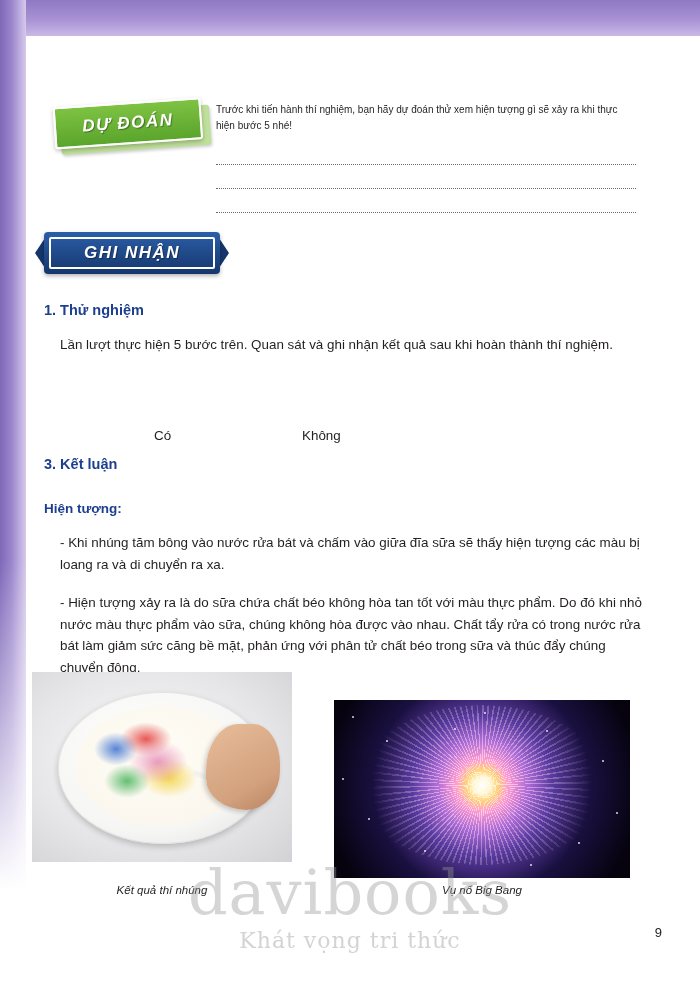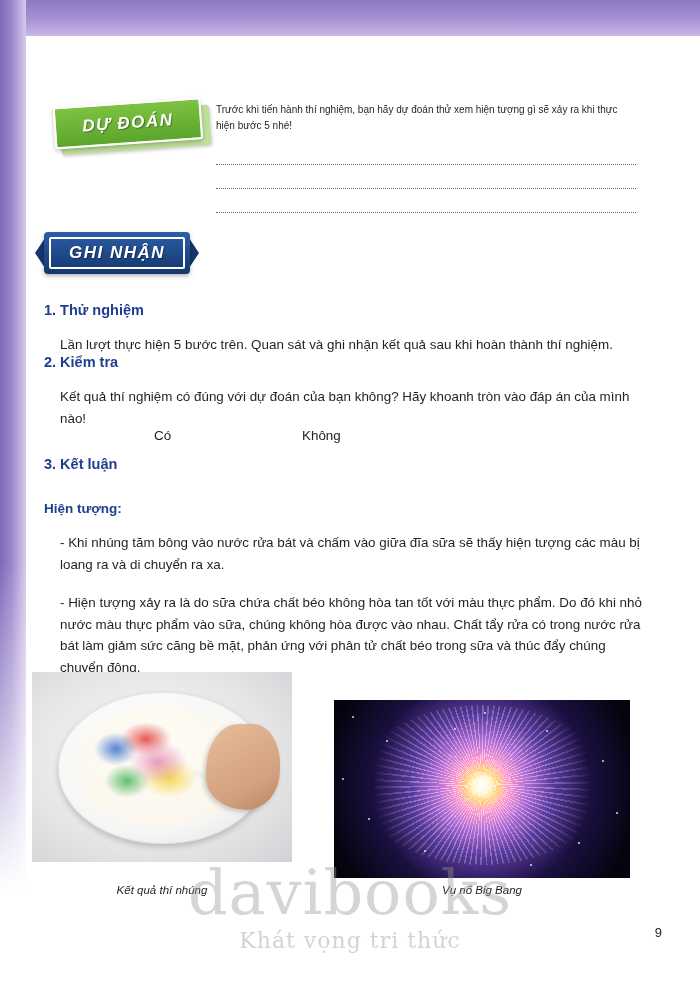--- a/index.html
+++ b/index.html
@@ -119,21 +119,21 @@
   }
   .dotline.l1 { top: 100px; }
   .dotline.l2 { top: 124px; }
   .dotline.l3 { top: 148px; }
 
   
   .record-banner {
     position: absolute;
     left: 18px;
     top: 196px;
-    width: 146px;
+    width: 176px;
     height: 42px;
   }
   .record-banner .outer {
     position: absolute;
     inset: 0;
     background: linear-gradient(180deg, #2b5ea8 0%, #15366c 100%);
     border-radius: 4px;
     box-shadow: 0 2px 4px rgba(0,0,0,0.3);
   }
   .record-banner .inner {
@@ -388,24 +388,20 @@
       <div class="inner">
         <span class="label">GHI NHẬN</span>
       </div>
     </div>
 
     <div class="sec s1">
       <div class="sec-h">1. Thử nghiệm</div>
       <p class="p">Lần lượt thực hiện 5 bước trên. Quan sát và ghi nhận kết quả sau khi hoàn thành thí nghiệm.</p>
     </div>
 
-    <div class="sec s2">
-      <div class="sec-h">2. Kiểm tra</div>
-      <p class="p">Kết quả thí nghiệm có đúng với dự đoán của bạn không? Hãy khoanh tròn vào đáp án của mình nào!</p>
-    </div>
 
     <div class="choice-row">
       <span class="choice yes">Có</span>
       <span class="choice no">Không</span>
     </div>
 
     <div class="sec s3">
       <div class="sec-h">3. Kết luận</div>
     </div>
 

